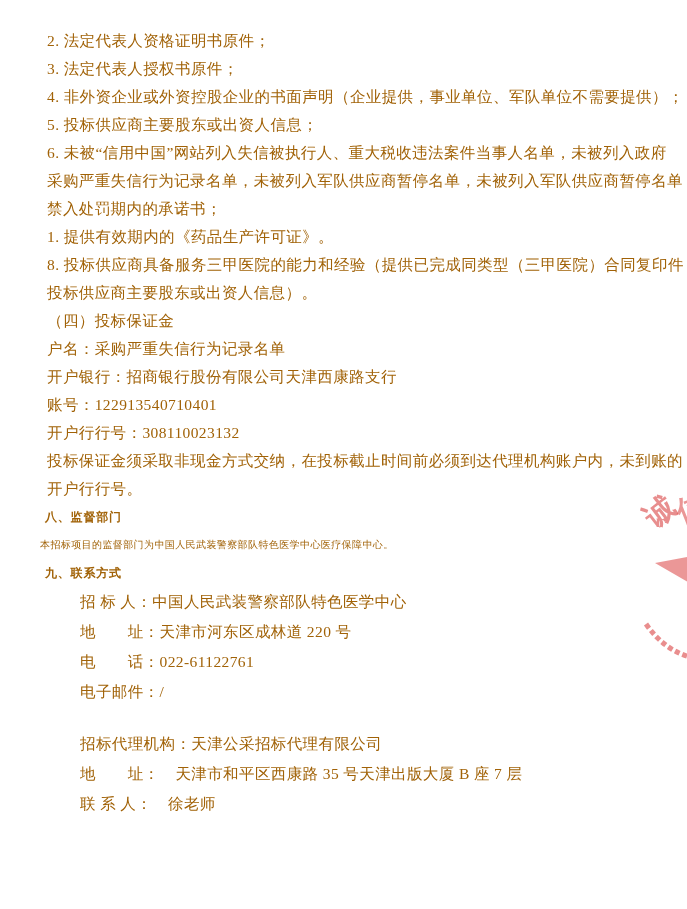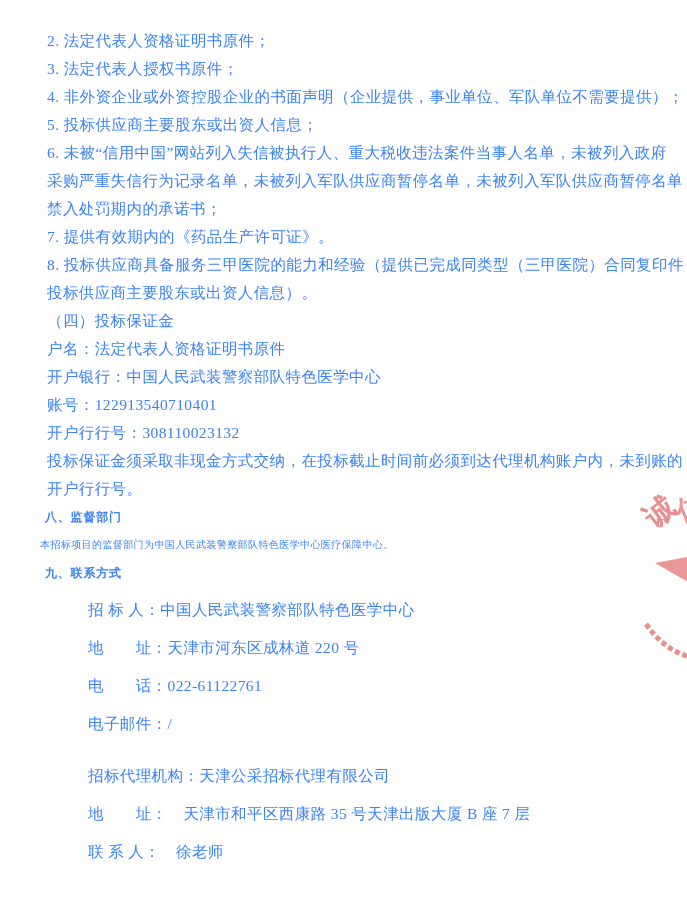--- a/index.html
+++ b/index.html
@@ -2,21 +2,21 @@
 <html><head>
 <meta charset="utf-8">
 <style>
   html,body { margin:0; padding:0; background:#fff; }
   .page {
     position:relative;
     width:687px; height:909px;
     background:#ffffff;
     overflow:hidden;
     font-family:"Liberation Serif","DejaVu Serif",serif;
-    color:#3b82f6;
+    color:#a16207;
   }
   .ln {
     margin:0; padding:0 0 0 47px;
     height:28px; line-height:28px;
     font-size:15.5px; letter-spacing:0.4px;
     white-space:nowrap;
   }
   .qual { padding-top:27px; }
   .bond { }
   .hd {
@@ -25,21 +25,21 @@
     font-size:12px; font-weight:bold; letter-spacing:0.8px;
     white-space:nowrap;
   }
   .sup-body {
     margin:0; padding-left:40px;
     height:28px; line-height:28px;
     font-size:10px; letter-spacing:0.4px;
     white-space:nowrap;
   }
   .crow {
-    margin:8px; padding-left:80px;
+    margin:0; padding-left:80px;
     height:30px; line-height:30px;
     font-size:15.5px; letter-spacing:0.4px;
     white-space:nowrap;
   }
   .agency { margin-top:22px; }
   .seal {
     position:absolute; left:628px; top:482px;
     width:130px; height:190px;
     pointer-events:none;
   }
@@ -51,29 +51,29 @@
 <div class="page">
 
   <section class="qual">
     <p class="ln">2. 法定代表人资格证明书原件；</p>
     <p class="ln">3. 法定代表人授权书原件；</p>
     <p class="ln">4. 非外资企业或外资控股企业的书面声明（企业提供，事业单位、军队单位不需要提供）；</p>
     <p class="ln">5. 投标供应商主要股东或出资人信息；</p>
     <p class="ln">6. 未被“信用中国”网站列入失信被执行人、重大税收违法案件当事人名单，未被列入政府</p>
     <p class="ln">采购严重失信行为记录名单，未被列入军队供应商暂停名单，未被列入军队供应商暂停名单</p>
     <p class="ln">禁入处罚期内的承诺书；</p>
-    <p class="ln">7. 提供有效期内的《药品生产许可证》。</p>
+    <p class="ln">1. 提供有效期内的《药品生产许可证》。</p>
     <p class="ln">8. 投标供应商具备服务三甲医院的能力和经验（提供已完成同类型（三甲医院）合同复印件，</p>
     <p class="ln">投标供应商主要股东或出资人信息）。</p>
   </section>
 
   <section class="bond">
     <p class="ln">（四）投标保证金</p>
-    <p class="ln">户名：法定代表人资格证明书原件</p>
-    <p class="ln">开户银行：中国人民武装警察部队特色医学中心</p>
+    <p class="ln">户名：采购严重失信行为记录名单</p>
+    <p class="ln">开户银行：招商银行股份有限公司天津西康路支行</p>
     <p class="ln">账号：122913540710401</p>
     <p class="ln">开户行行号：308110023132</p>
     <p class="ln">投标保证金须采取非现金方式交纳，在投标截止时间前必须到达代理机构账户内，未到账的</p>
     <p class="ln">开户行行号。</p>
   </section>
 
   <h2 class="hd">八、监督部门</h2>
   <p class="sup-body">本招标项目的监督部门为中国人民武装警察部队特色医学中心医疗保障中心。</p>
 
   <h2 class="hd">九、联系方式</h2>

